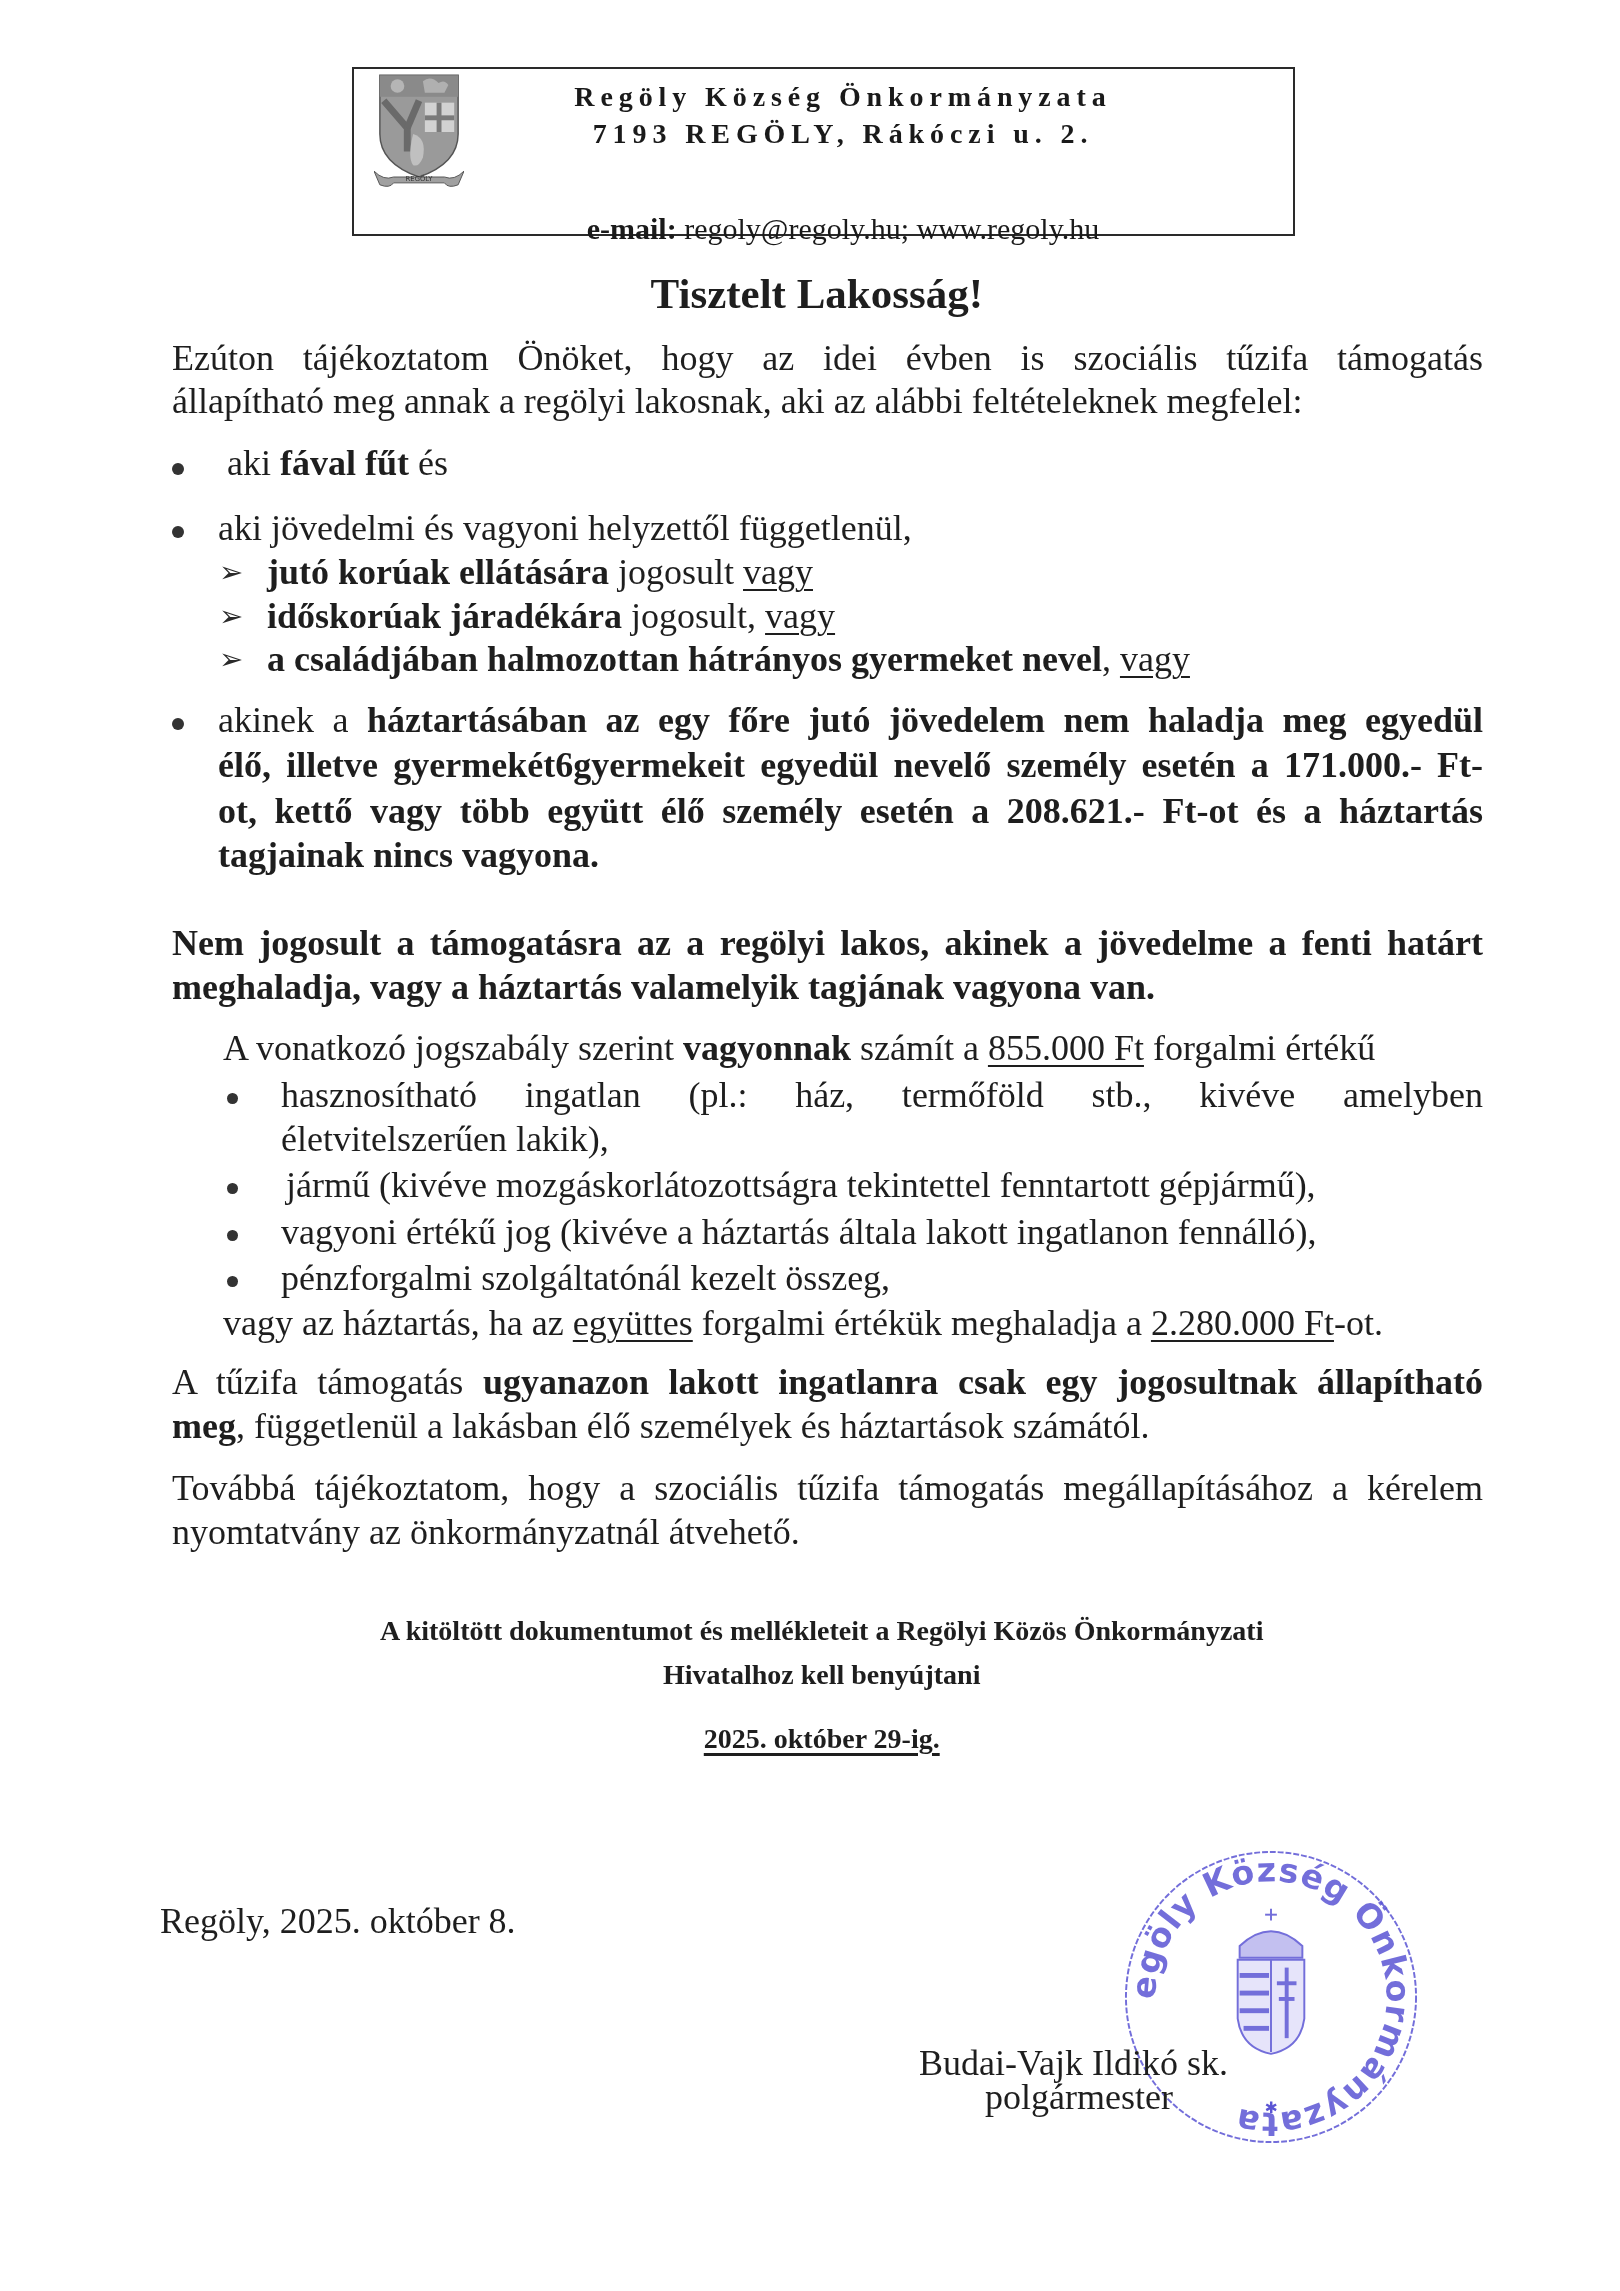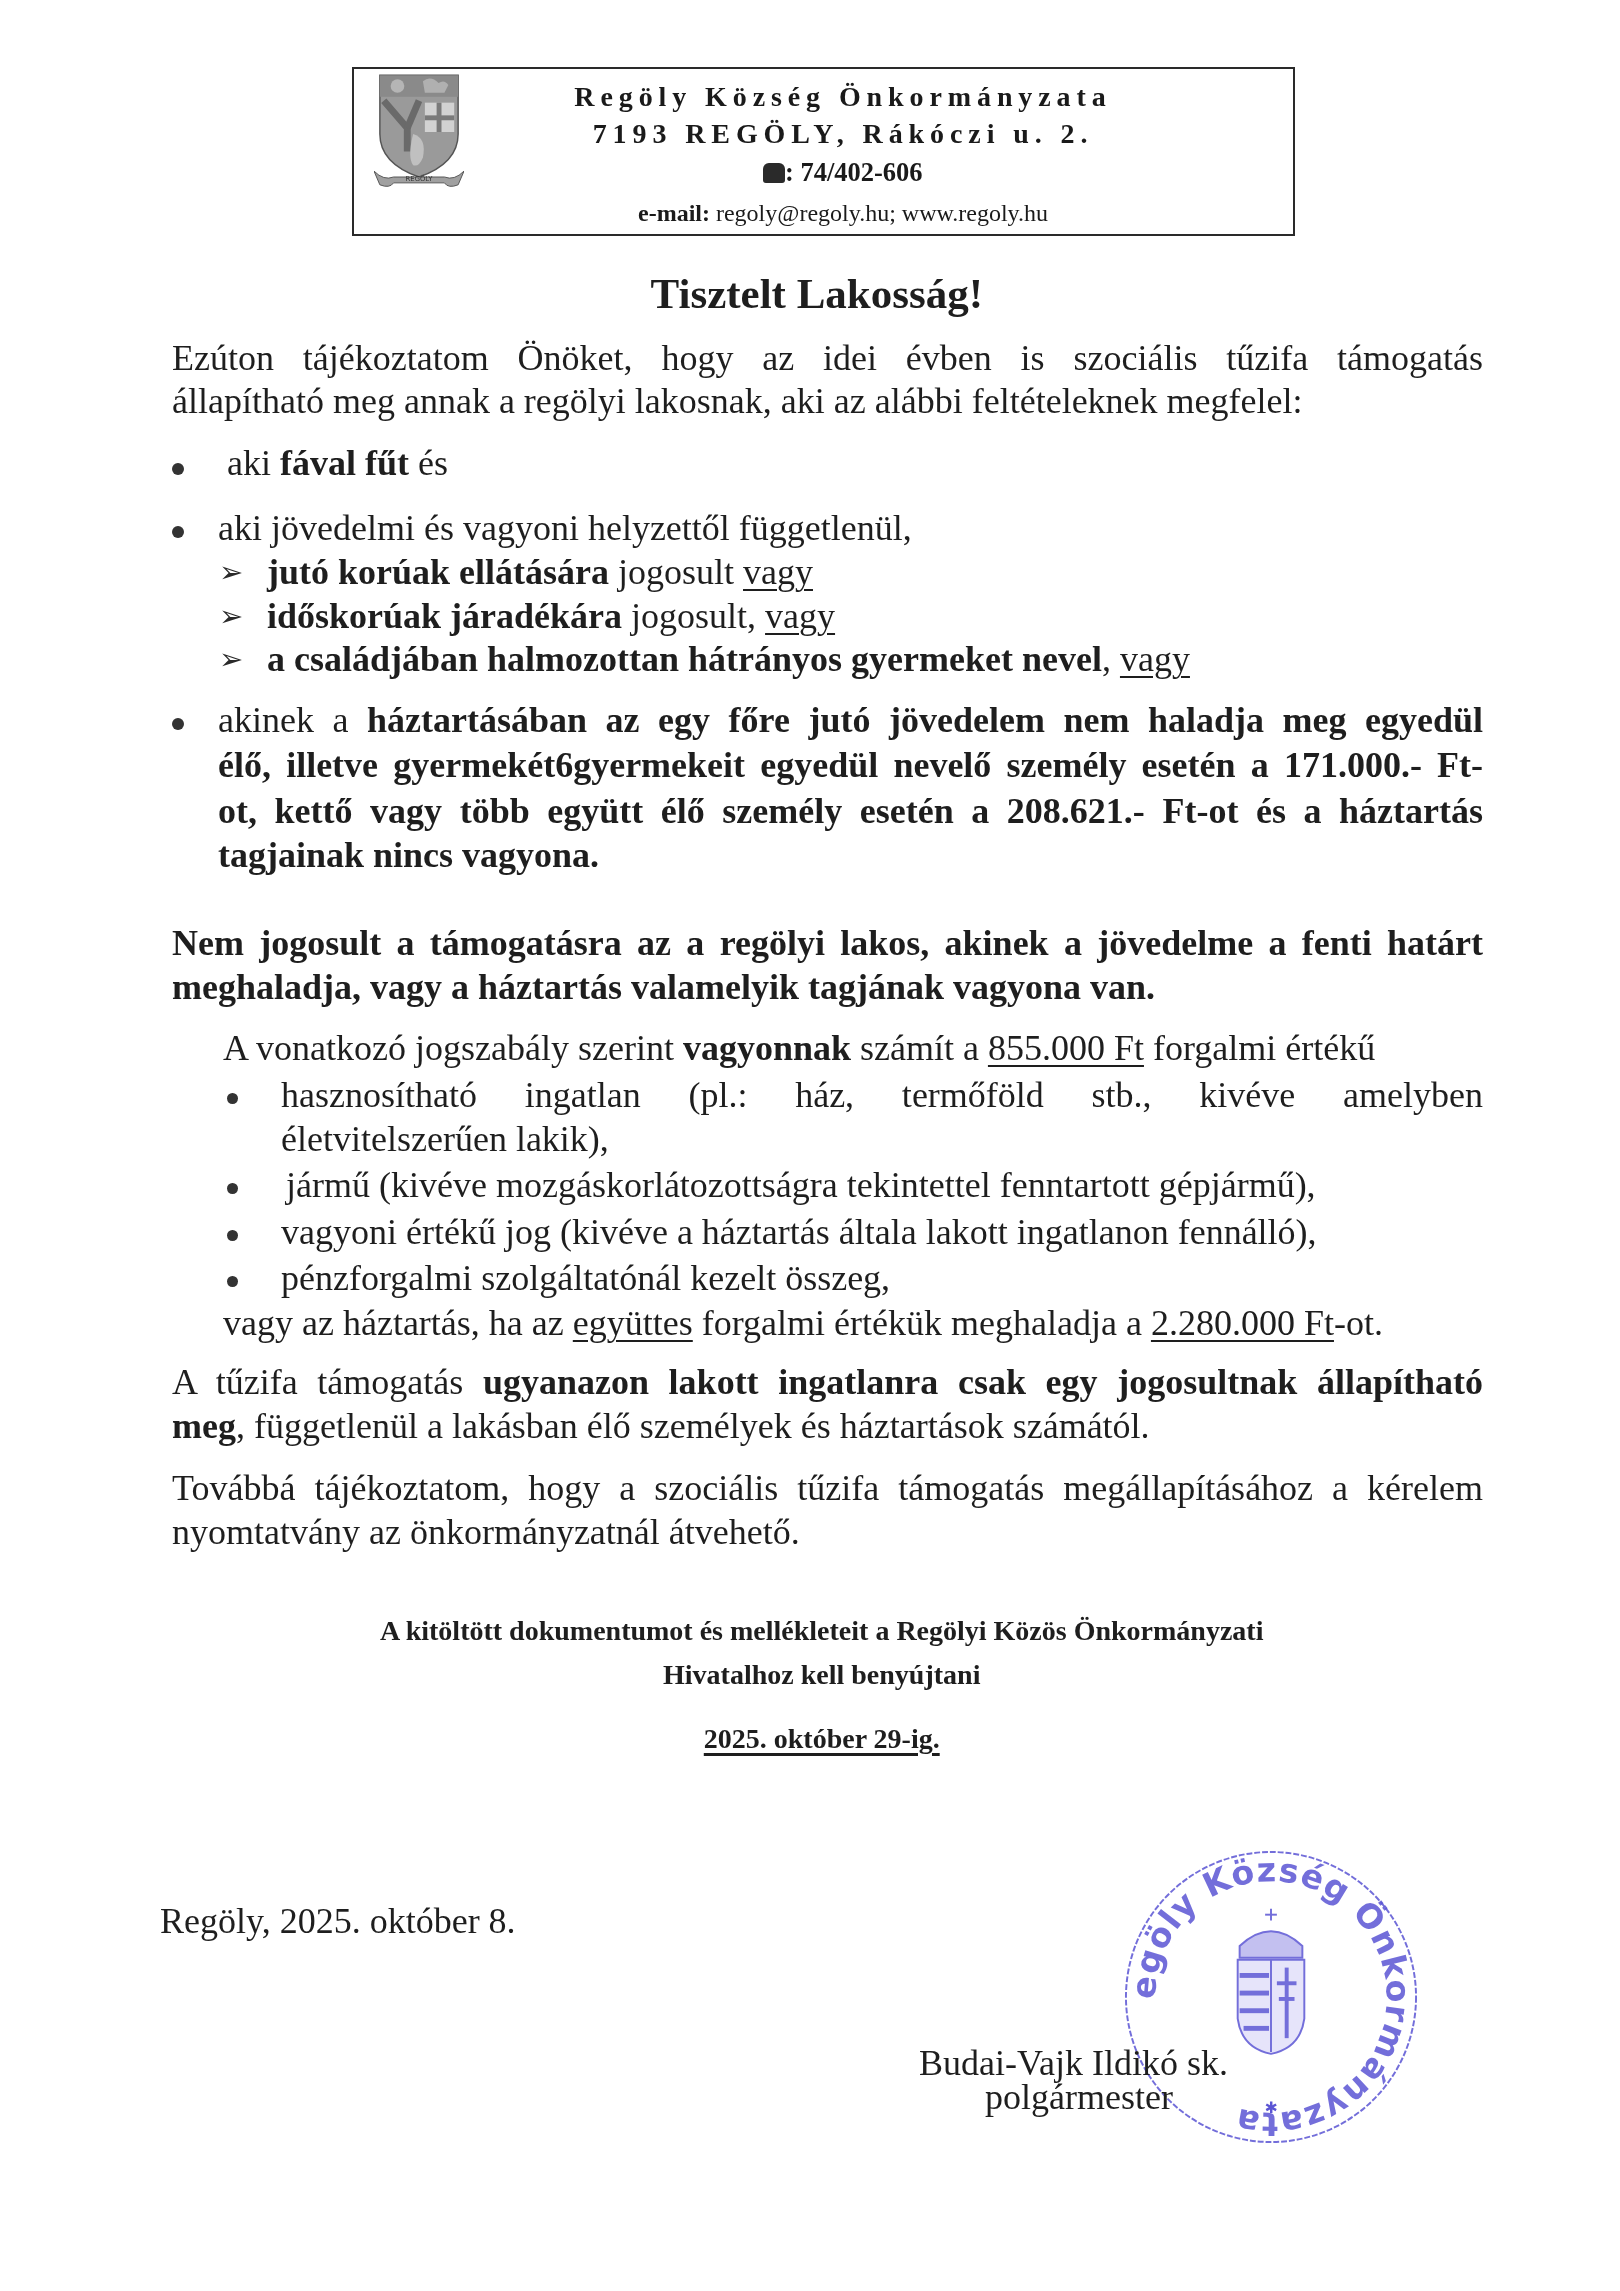--- a/index.html
+++ b/index.html
@@ -11,21 +11,21 @@
   u { text-decoration: underline; text-underline-offset: 4.9px; text-decoration-thickness: 2px; }
 
   
   .letterhead { position: absolute; left: 352px; top: 67px; width: 943px; height: 169px;
                 border: 2px solid #2a2a2a; box-sizing: border-box; }
   .crest { position: absolute; left: 19.6px; top: 3.9px; width: 90px; height: 118px; }
   .lh-line { position: absolute; left: 0; right: 0; text-align: center; white-space: nowrap; line-height: 1; color: #1a1a1a; }
   .lh-name { top: 13.7px; font-size: 28px; font-weight: bold; letter-spacing: 5.9px; padding-left: 39px; }
   .lh-addr { top: 51px; font-size: 28px; font-weight: bold; letter-spacing: 5.9px; padding-left: 39px; }
   .lh-phone { top: 90px; font-size: 26.5px; font-weight: bold; padding-left: 39px; }
-  .lh-mail { top: 132px; font-size: 24px; padding-left: 39px; }
+  .lh-mail { top: 145px; font-size: 30px; padding-left: 39px; }
 
   .title { position: absolute; left: 0; width: 1620px; text-align: center; font-size: 43px; font-weight: bold; line-height: 1; top: 272px; padding-left: 13.7px; box-sizing: border-box; }
 
   .bullet { position: absolute; width: 11.8px; height: 11.8px; border-radius: 50%; background: #333; }
   .arrow { position: absolute; font-size: 29px; line-height: 1; color: #2a2a2a; }
 
   .center { position: absolute; left: 0; width: 1620px; text-align: center; line-height: 1; font-size: 28px; font-weight: bold; white-space: nowrap; }
 
   .stamp { position: absolute; left: 1124px; top: 1850px; width: 294px; height: 294px; }
 </style>
@@ -42,23 +42,20 @@
     <path d="M46 28 L34 56" stroke="#6a6a6a" stroke-width="7" fill="none"></path>
     <rect x="52" y="30" width="30" height="30" fill="#d2d2d2"></rect>
     <rect x="64" y="30" width="5" height="30" fill="#7a7a7a"></rect>
     <rect x="52" y="43" width="30" height="5" fill="#7a7a7a"></rect>
     <path d="M40 62 q14 4 10 24 q-4 10 -10 8 q-6 -8 0 -32z" fill="#c0c0c0"></path>
     <path d="M0 100 q10 10 20 6 h52 q10 4 20 -6 l-6 14 q-10 4 -14 -2 h-52 q-4 6 -14 2 z" fill="#a0a0a0" stroke="#555" stroke-width="1"></path>
     <text x="46" y="110" font-size="7" text-anchor="middle" fill="#333" font-family="DejaVu Sans, sans-serif">REGÖLY</text>
   </svg>
   <div class="lh-line lh-name">Regöly Község Önkormányzata</div>
   <div class="lh-line lh-addr">7193 REGÖLY, Rákóczi u. 2.</div>
-  <div class="lh-line lh-phone">
-    <span style="display:inline-block;width:21.6px;height:19.6px;background:#2a2a2a;border-radius:5.9px 5.9px 2.9px 2.9px;vertical-align:-2px;"></span><span>: 74/402-606</span>
-  </div>
   <div class="lh-line lh-mail">
     <b>e-mail:</b><span> regoly@regoly.hu; www.regoly.hu</span>
   </div>
 </div>
 
 <div class="title">Tisztelt Lakosság!</div>
 
 <div class="ln just" style="left:172px; top:340px; width:1311px;">Ezúton tájékoztatom Önöket, hogy az idei évben is szociális tűzifa támogatás</div>
 <div class="ln" style="left:172px; top:383px;">állapítható meg annak a regölyi lakosnak, aki az alábbi feltételeknek megfelel:</div>
 

